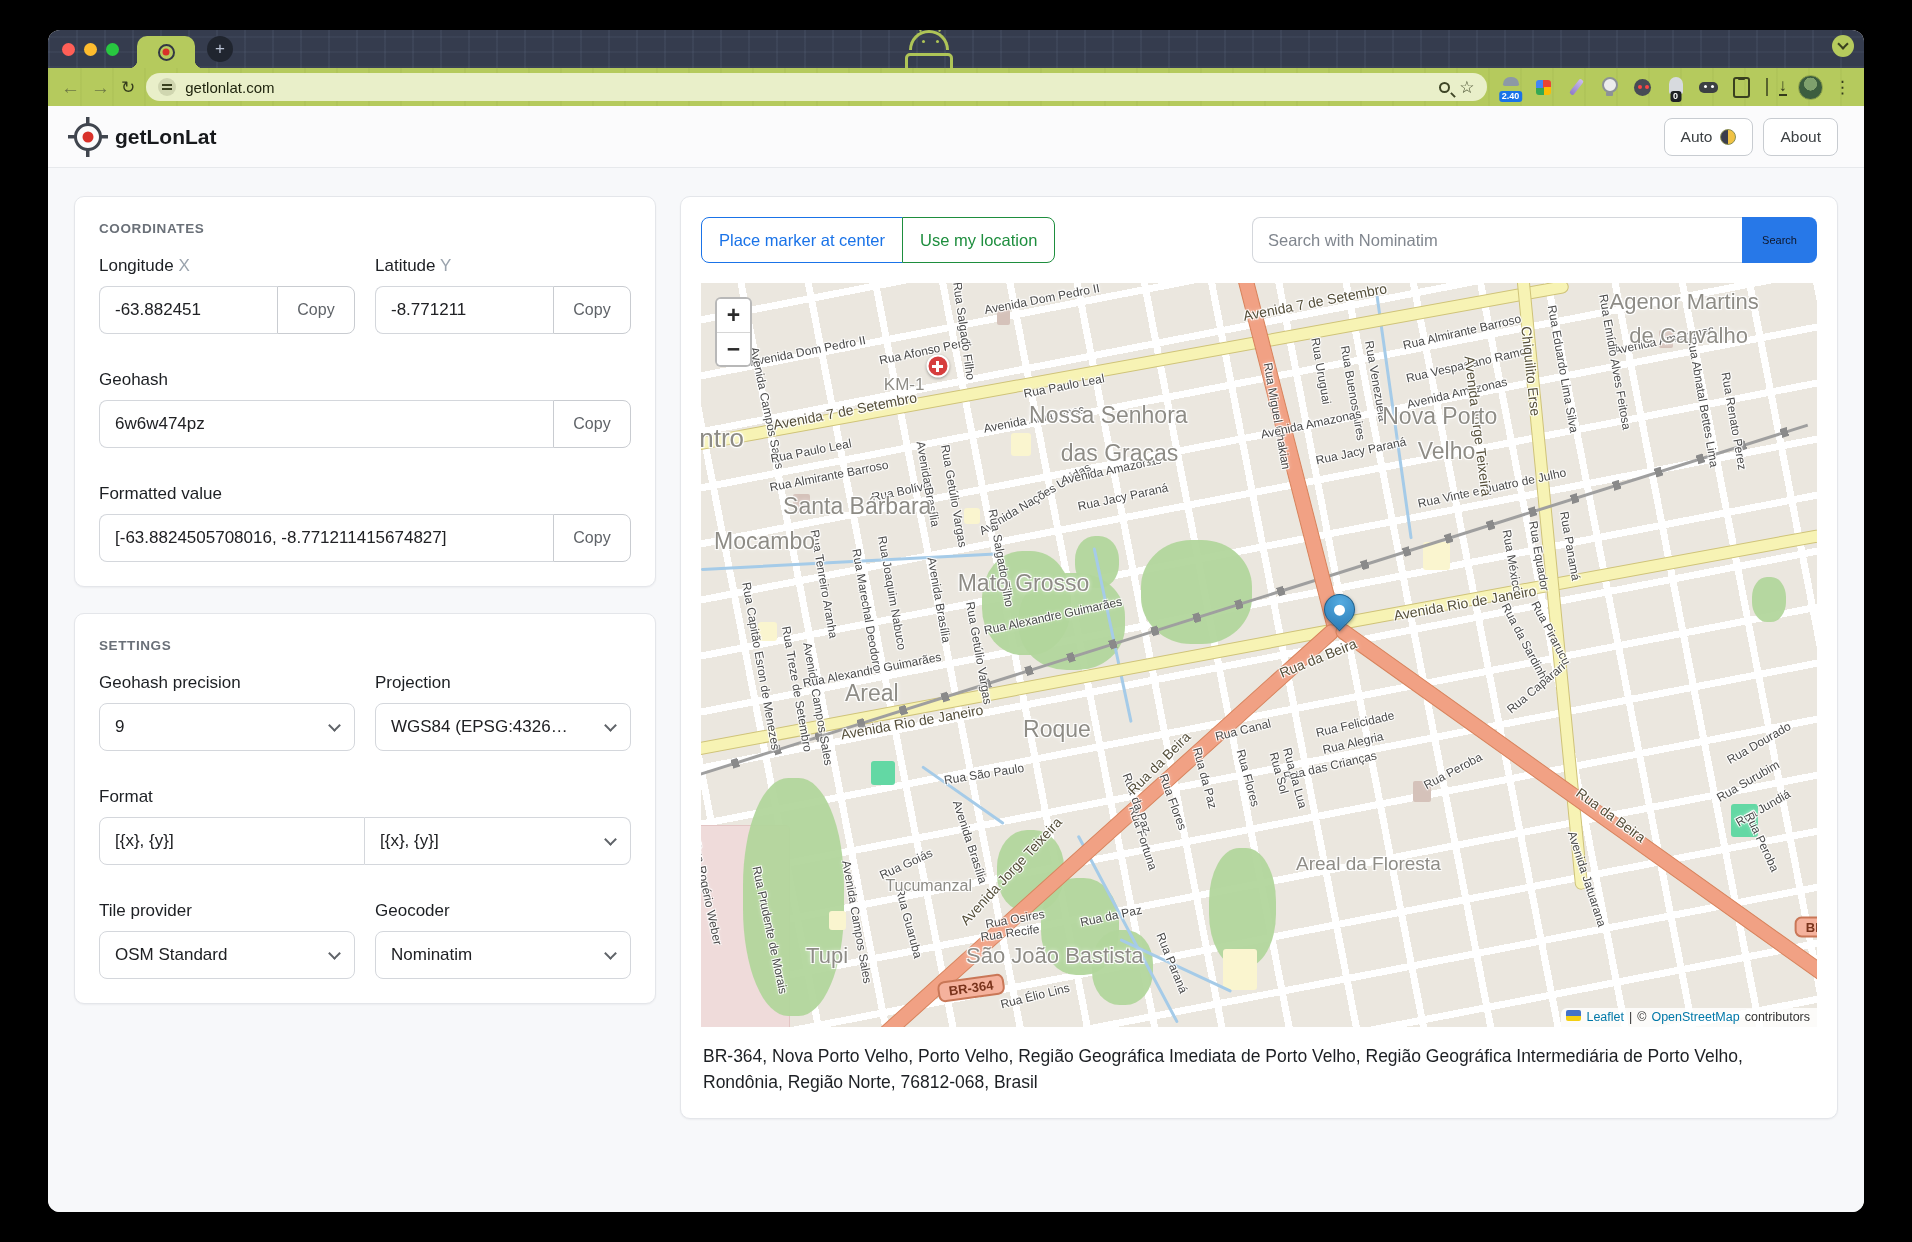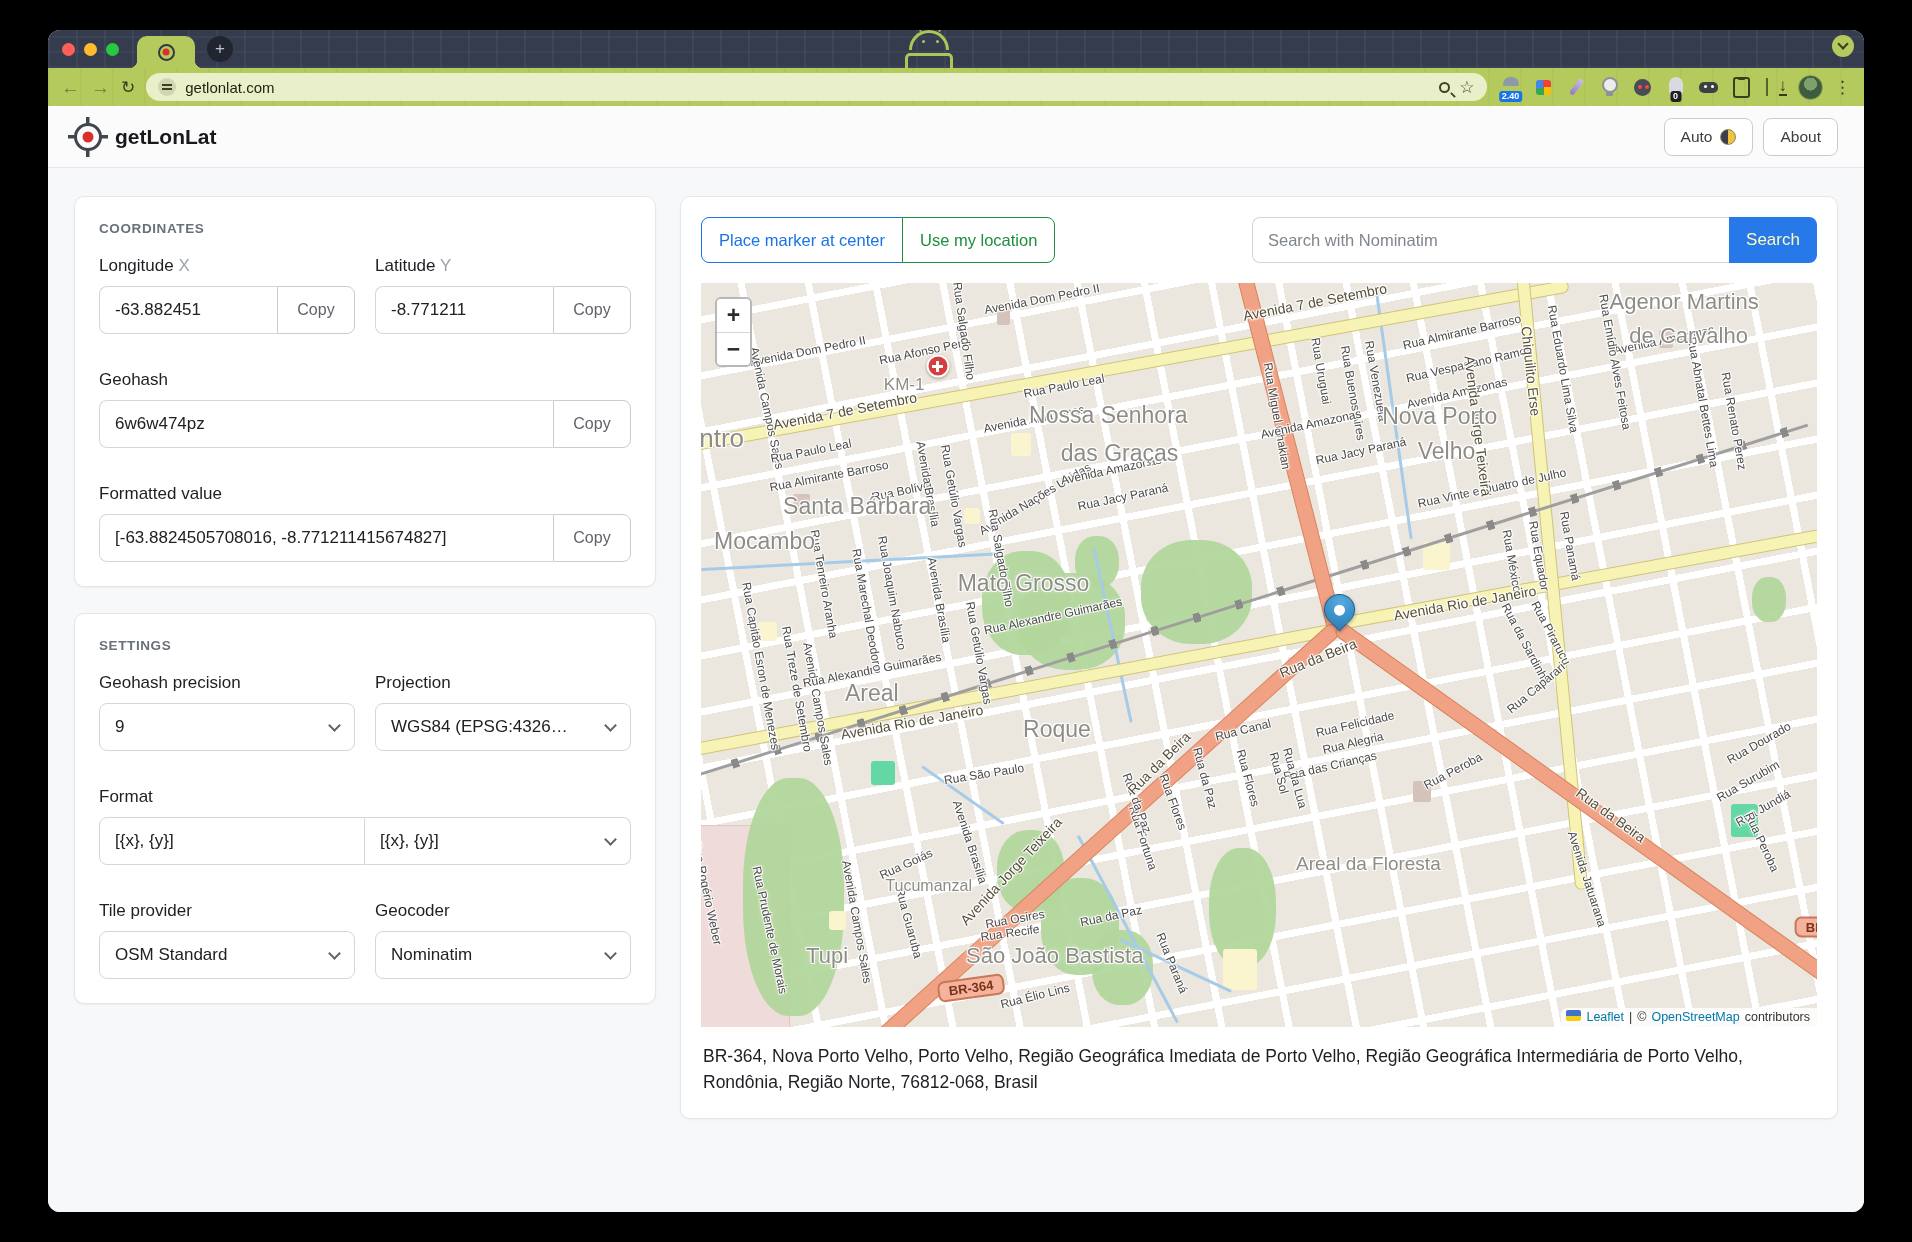--- a/index.html
+++ b/index.html
@@ -97,21 +97,21 @@
   .fmt .selbox{width:50%;border-left:none;border-radius:0 8px 8px 0}
   
   .map-card{padding:20px 20px 22px}
   .controls-row{display:flex;justify-content:space-between;margin-bottom:20px;gap:4px}
   .btn-group{display:flex}
   .pm-btn{height:46px;padding:0 17px;background:#fff;border:1px solid #1a73e8;color:#1a73e8;font-size:16.5px;border-radius:8px 0 0 8px;cursor:pointer}
   .ul-btn{height:46px;padding:0 17px;background:#fff;border:1px solid #1e8e3e;color:#1e8e3e;font-size:16.5px;border-radius:0 8px 8px 0;margin-left:-1px;cursor:pointer}
   .search-group{display:flex;width:565px}
   .search-group input{flex:1;min-width:0;height:46px;border:1px solid #d4d7dc;border-right:none;border-radius:8px 0 0 8px;padding:0 15px;font-size:16.5px;color:#202124;outline:none}
   .search-group input::placeholder{color:#80868e}
-  .search-btn{width:88px;height:46px;background:#2778e8;border:none;color:#fef9c3;font-size:17px;border-radius:0 8px 8px 0;cursor:pointer}
+  .search-btn{width:75px;height:46px;background:#2778e8;border:none;color:#0f172a;font-size:11px;border-radius:0 8px 8px 0;cursor:pointer}
   .map{position:relative;height:744px;overflow:hidden;background:#f2efe9;cursor:grab}
   .map-grid{position:absolute;left:-25%;top:-25%;width:150%;height:150%;transform:rotate(-11deg);background-color:#ebe7df;
     background-image:repeating-linear-gradient(90deg,#fff 0 7px,transparent 7px 66px),
                      repeating-linear-gradient(0deg,#fff 0 7px,transparent 7px 55px)}
   .layer{position:absolute;inset:0;pointer-events:none}
   .shape{position:absolute;transform-origin:0 50%}
   .ry{height:13px;background:#f7f3b4;border:1.5px solid #cfc378;border-radius:7px}
   .ro{height:16px;background:#f1a184;border:1.5px solid #d8835c;border-radius:8px}
   .rail{height:3px;background:#9f9f9f}
   .rail::before{content:"";position:absolute;left:0;right:0;top:-3px;height:9px;background:repeating-linear-gradient(90deg,#8a8a8a 0 7px,transparent 7px 44px)}

